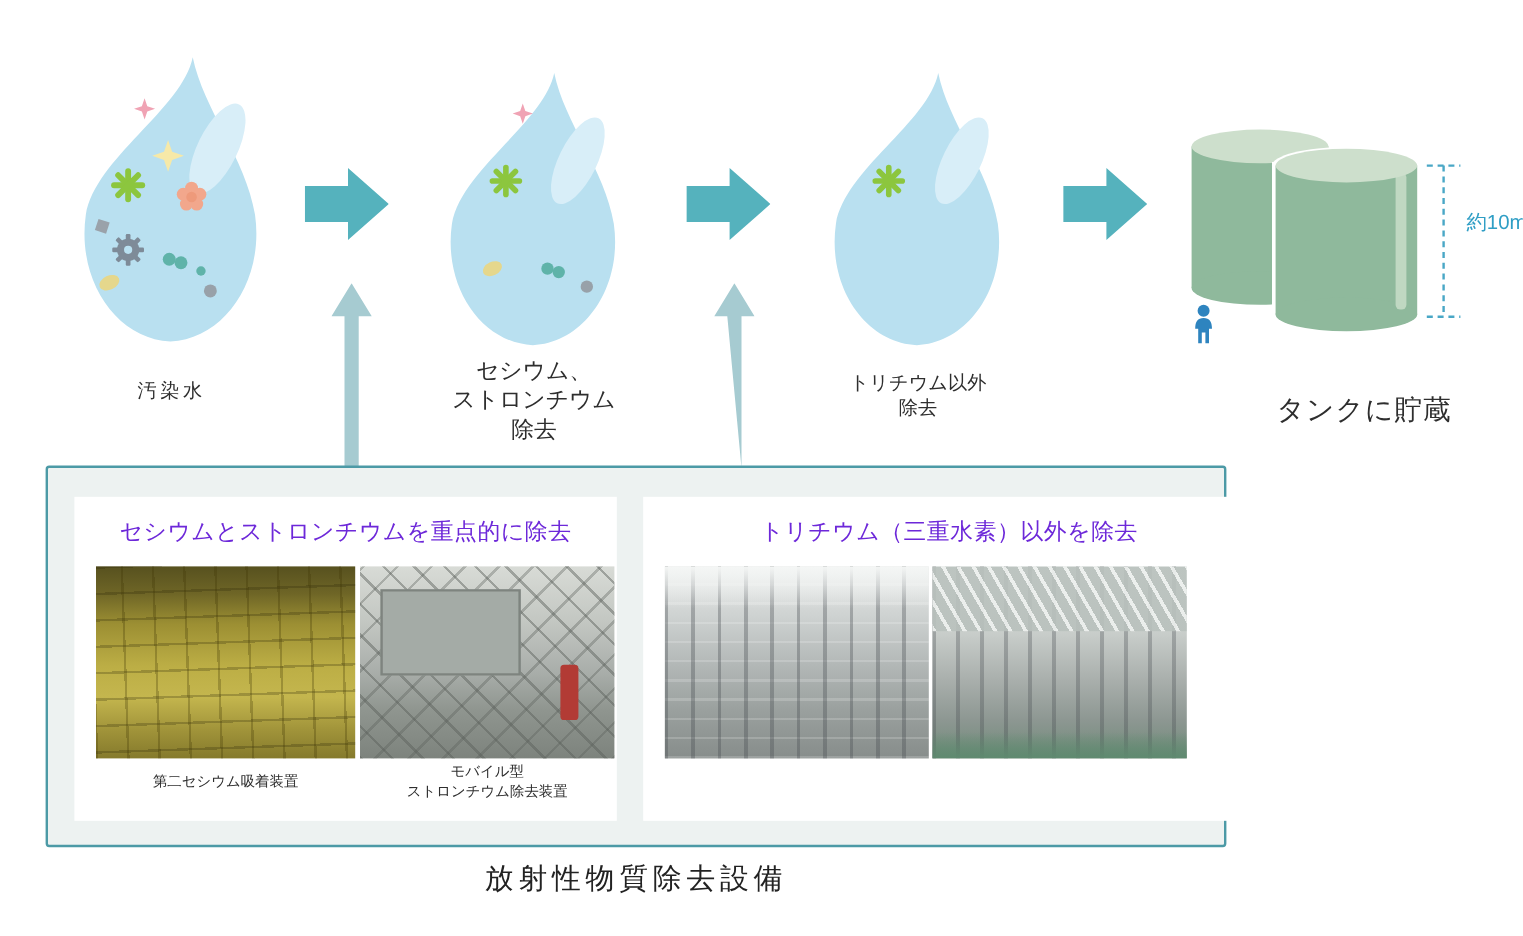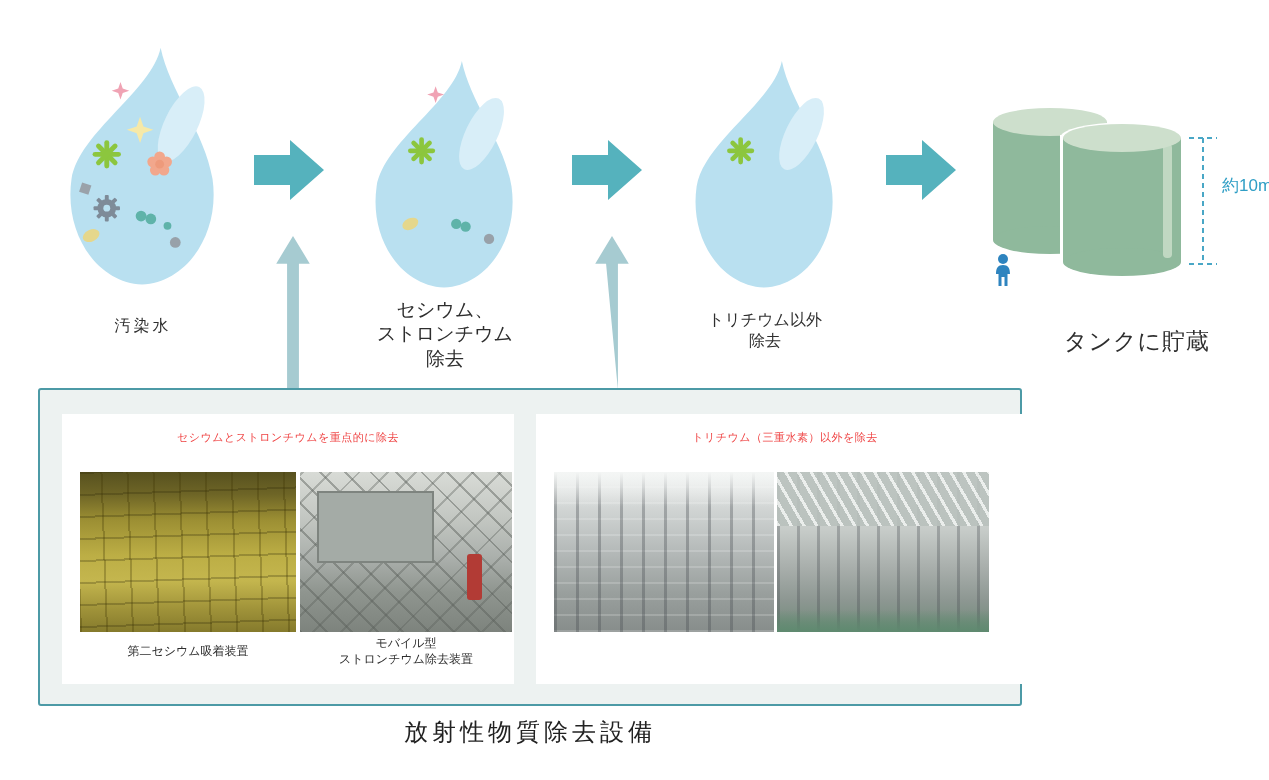--- a/index.html
+++ b/index.html
@@ -33,24 +33,24 @@
   .lbl2{left:335px;top:298px;width:220px;font-size:19px;line-height:1.28;}
   .lbl3{left:665px;top:310px;width:200px;font-size:16px;line-height:1.3;}
   .lbl4{left:990px;top:326px;width:220px;font-size:23px;letter-spacing:1px;text-align:right;}
   
   .eq-box{
     position:absolute;left:38px;top:388px;width:984px;height:318px;box-sizing:border-box;
     border:2.5px solid #4c9aa6;background:#edf2f1;border-radius:3px;
   }
   .panel{position:absolute;top:24px;height:270px;background:#ffffff;}
   .panel-left{left:22px;width:452px;}
-  .panel-right{left:496px;width:498px;}
+  .panel-right{left:496px;width:498px;padding-left:12px;}
   .panel-heading{
     position:absolute;left:0;top:16px;width:100%;text-align:center;
-    font-size:11px;color:#ef4444;letter-spacing:0.5px;
+    font-size:19px;color:#6d28d9;letter-spacing:0.5px;
   }
   .photo{position:absolute;top:58px;height:160px;overflow:hidden;}
   .photo1{left:18px;width:216px;
     background:
       repeating-linear-gradient(88deg, rgba(60,50,0,.28) 0 2px, rgba(0,0,0,0) 2px 26px),
       repeating-linear-gradient(178deg, rgba(40,35,5,.25) 0 2px, rgba(0,0,0,0) 2px 22px),
       linear-gradient(180deg,#57511f 0%,#6e6526 14%,#9c8f33 30%,#bcae45 52%,#c4b64e 68%,#a1943a 85%,#857a2c 100%);
   }
   .photo2{left:238px;width:212px;
     background:

